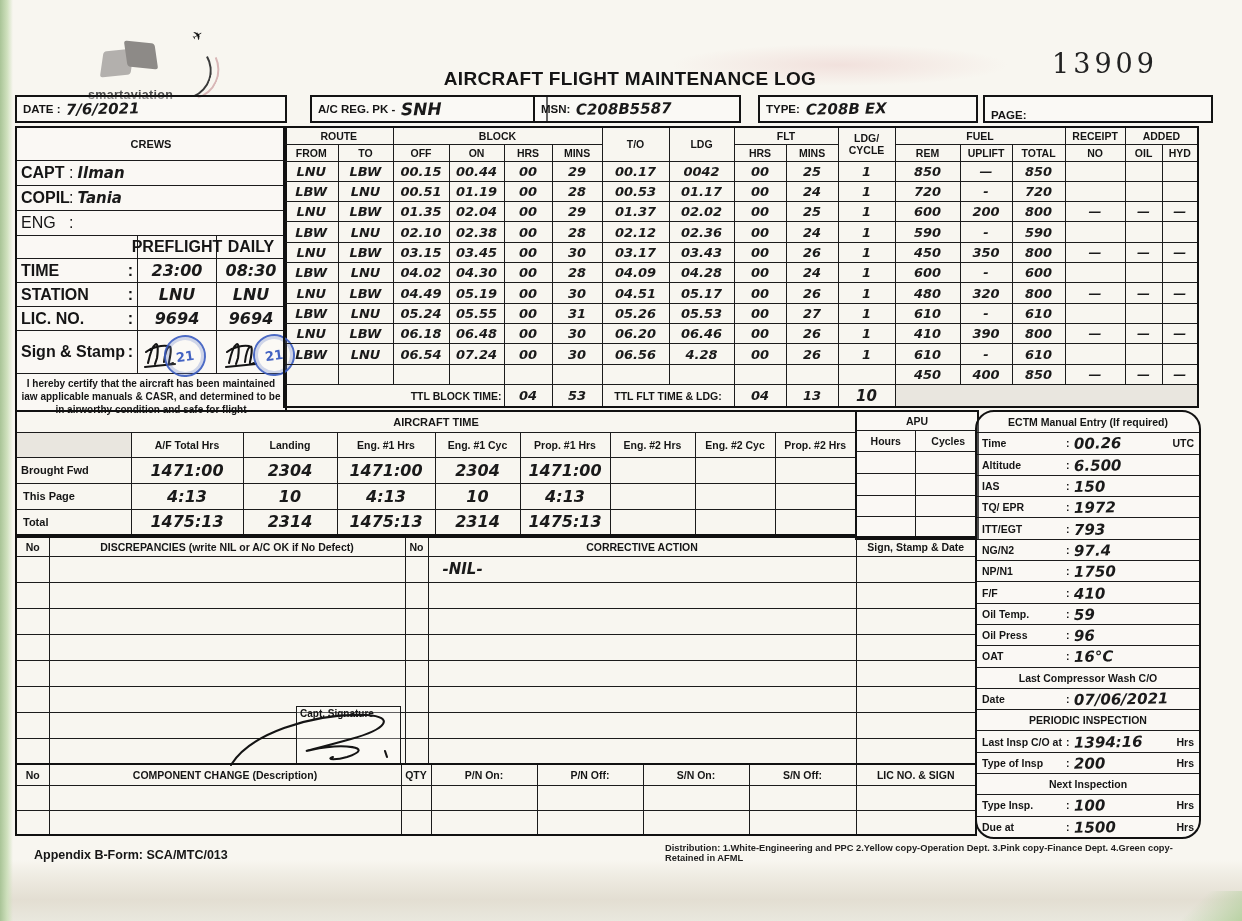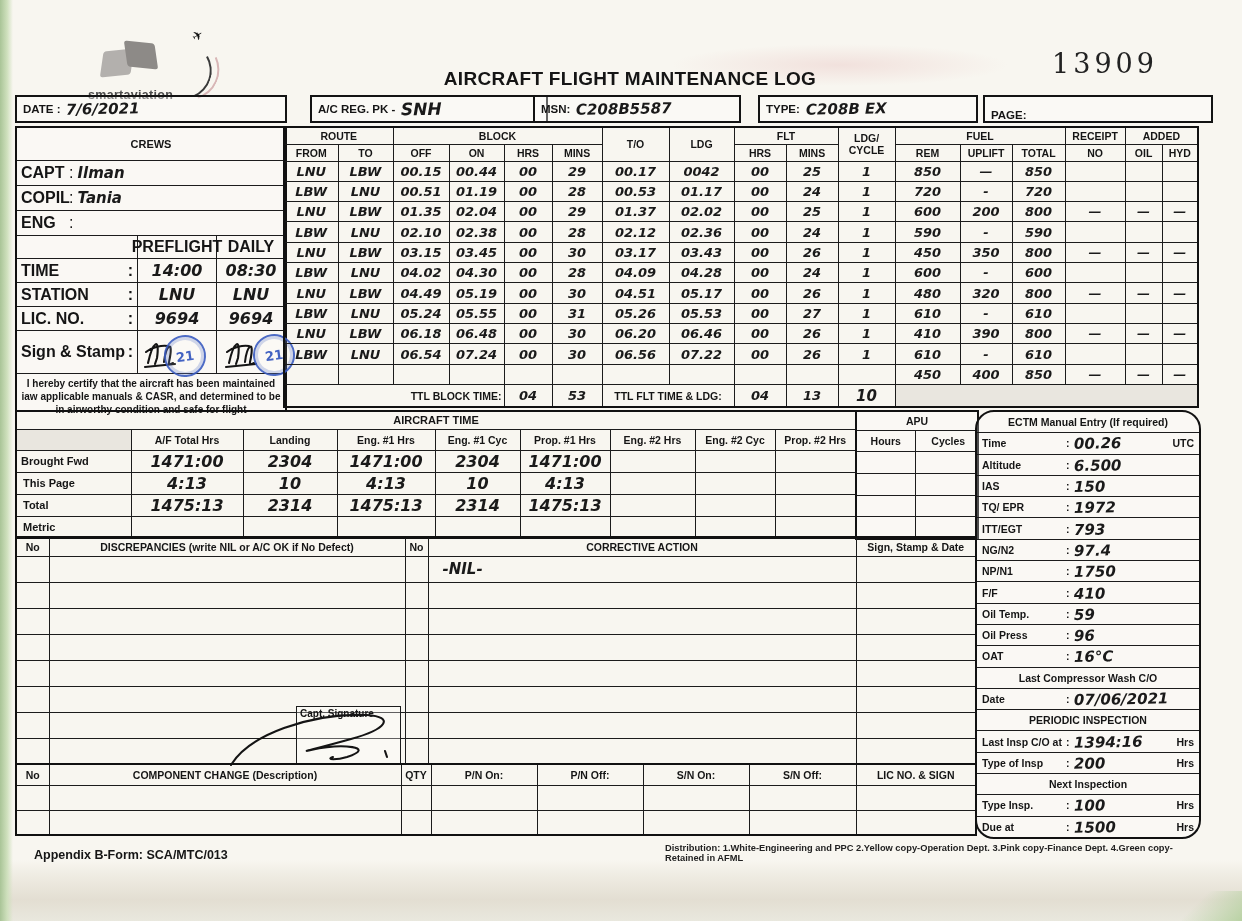--- a/index.html
+++ b/index.html
@@ -112,36 +112,36 @@
   </div>
   <div class="prow" style="height:24px;flex:none;">
     <div class="pcell" style="flex:1;gap:4px;">
       <span class="printed" style="width:44px;font-weight:600;">COPIL</span>
       <span class="printed">:</span>
       <span class="hw hw15">Tania</span>
     </div>
   </div>
   <div class="prow" style="height:24px;flex:none;">
     <div class="pcell" style="flex:1;gap:4px;">
-      <span class="printed" style="width:44px;font-weight:700;">ENG</span>
+      <span class="printed" style="width:44px;font-weight:400;">ENG</span>
       <span class="printed">:</span>
       <span class="hw hw15"></span>
     </div>
   </div>
   <div class="prow" style="height:22px;flex:none;">
     <div class="pcell" style="width:112px;"></div>
     <div class="pcell" style="width:70px;justify-content:center;font-weight:600;">PREFLIGHT</div>
     <div class="pcell" style="flex:1;justify-content:center;font-weight:600;">DAILY</div>
   </div>
   <div class="prow" style="height:23px;flex:none;">
     <div class="pcell lblsplit" style="width:112px;font-weight:600;">
       <span>TIME</span>
         <span>:</span>
     </div>
-    <div class="pcell hw hw16" style="width:70px;justify-content:center;">14:00</div>
+    <div class="pcell hw hw16" style="width:70px;justify-content:center;">23:00</div>
     <div class="pcell hw hw16" style="flex:1;justify-content:center;">08:30</div>
   </div>
   <div class="prow" style="height:23px;flex:none;">
     <div class="pcell lblsplit" style="width:112px;font-weight:600;">
       <span>STATION</span>
         <span>:</span>
     </div>
     <div class="pcell hw hw16" style="width:70px;justify-content:center;">LNU</div>
     <div class="pcell hw hw16" style="flex:1;justify-content:center;">LNU</div>
   </div>
@@ -403,21 +403,21 @@
         <td class="hw hw13">—</td>
       </tr>
       <tr style="height: 20px;">
         <td class="hw hw13">LBW</td>
         <td class="hw hw13">LNU</td>
         <td class="hw hw13">06.54</td>
         <td class="hw hw13">07.24</td>
         <td class="hw hw13">00</td>
         <td class="hw hw13">30</td>
         <td class="hw hw13">06.56</td>
-        <td class="hw hw13">07.22</td>
+        <td class="hw hw13">4.28</td>
         <td class="hw hw13">00</td>
         <td class="hw hw13">26</td>
         <td class="hw hw13">1</td>
         <td class="hw hw13">610</td>
         <td class="hw hw13">-</td>
         <td class="hw hw13">610</td>
         <td></td>
         <td></td>
         <td></td>
       </tr>
@@ -506,31 +506,20 @@
         <td></td>
         <td></td>
       </tr>
       <tr style="height: 22px;">
         <th style="text-align: left; padding-left: 6px; font-weight: 700; font-size: 11px;">Total</th>
         <td class="hw hw16">1475:13</td>
         <td class="hw hw16">2314</td>
         <td class="hw hw16">1475:13</td>
         <td class="hw hw16">2314</td>
         <td class="hw hw16">1475:13</td>
-        <td></td>
-        <td></td>
-        <td></td>
-      </tr>
-      <tr style="height: 22px;">
-        <th style="text-align: left; padding-left: 6px; font-weight: 700; font-size: 11px;">Metric</th>
-        <td></td>
-        <td></td>
-        <td></td>
-        <td></td>
-        <td></td>
         <td></td>
         <td></td>
         <td></td>
       </tr>
     </tbody>
 </table>
 
 <div class="abs ectm" style="left:855px;top:410px;width:120px;height:126px;">
   <div class="ectm-row ectm-title" style="flex:none;height:18px;">APU</div>
   <div class="ectm-row" style="flex:none;height:20px;padding:0;">

